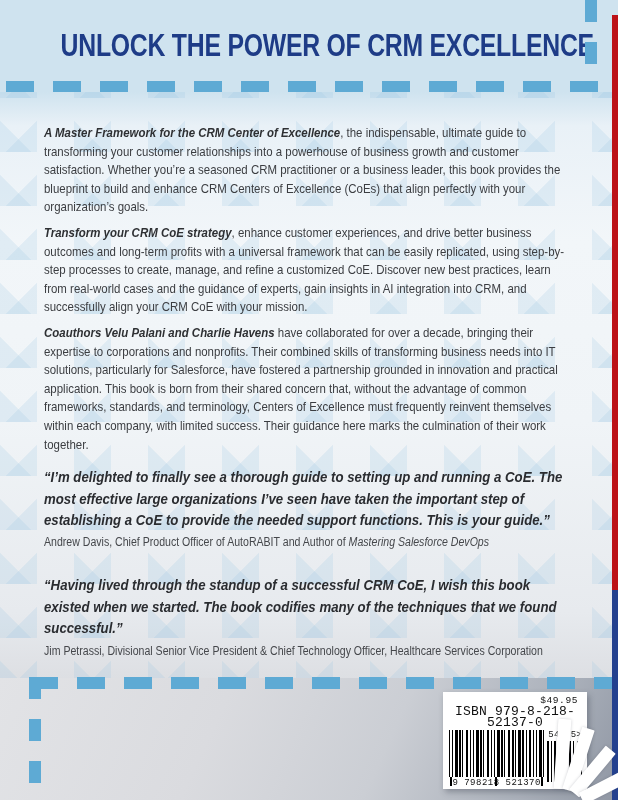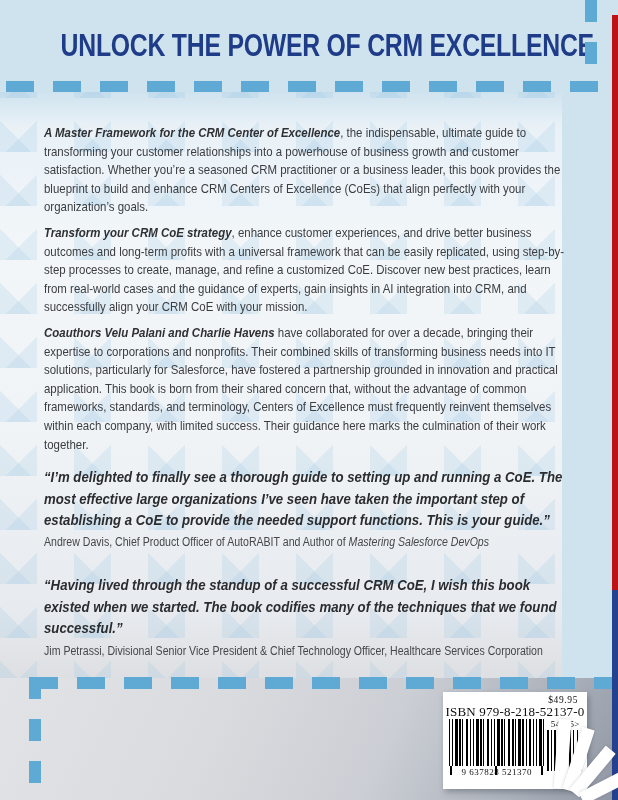--- a/index.html
+++ b/index.html
@@ -10,21 +10,21 @@
   
   .header{position:absolute;left:0;top:0;width:618px;height:92px;background:#cfe3ef;}
   .title{
     position:absolute;left:0;top:30px;width:618px;text-align:center;
     font-weight:700;font-size:31px;line-height:31px;color:#1e3c87;
     white-space:nowrap;transform:scaleX(0.80);transform-origin:49% 50%;
     letter-spacing:-0.3px;
   }
   
   .content{
-    position:absolute;left:0;top:92px;width:562px;height:586px;
+    position:absolute;left:0;top:92px;width:618px;height:586px;
     background:linear-gradient(180deg,#cfe3ef 0px,#e9f1f7 34px,#f2f6f9 150px,
                #f0f4f7 330px,#e7eaee 520px,#dddfe3 586px);
   }
   .pattern{
     position:absolute;inset:0;
     background-image:
       linear-gradient(45deg,rgba(150,195,225,0.20) 24%,transparent 25%),
       linear-gradient(315deg,rgba(150,195,225,0.20) 24%,transparent 25%);
     background-size:74px 54px;
     background-position:0 6px,37px 6px;
@@ -58,21 +58,21 @@
   .dash-bottom{left:30px;top:677px;width:584px;height:12px;}
   .dash-bottomleft{left:29px;top:677px;height:123px;}
   
   .stripe{position:absolute;left:612px;width:6px;z-index:4;}
   .stripe-red{top:15px;height:575px;background:#bc1218;}
   .stripe-navy{top:590px;height:210px;background:#24418f;}
   
   .barcode{
     position:absolute;left:443px;top:692px;width:144px;height:97px;z-index:5;
     background:#fff;box-shadow:2px 3px 6px rgba(40,45,60,0.35);
-    font-family:Liberation Serif, serif;color:#101010;
+    font-family:Liberation Mono, monospace;color:#101010;
   }
   .bc-price{text-align:right;font-size:9.5px;line-height:11px;padding:3px 9px 0 0;letter-spacing:0.6px;}
   .bc-isbn{text-align:center;font-size:13px;line-height:11px;letter-spacing:0.2px;}
   .bc-row{display:flex;padding:2px 4px 0 6px;}
   .bc-main{width:96px;}
   .bc-main-bars{
     height:47px;position:relative;
     background:repeating-linear-gradient(90deg,#000 0 1.5px,#fff 1.5px 3px,#000 3px 4px,
                #fff 4px 6.5px,#000 6.5px 9px,#fff 9px 10.5px);
   }
@@ -135,21 +135,21 @@
   <div class="barcode">
     <div class="bc-price">$49.95</div>
     <div class="bc-isbn">ISBN 979-8-218-52137-0</div>
     <div class="bc-row">
       <div class="bc-main">
         <div class="bc-main-bars">
           <span class="guard g1"></span>
           <span class="guard g2"></span>
           <span class="guard g3"></span>
         </div>
-        <div class="bc-main-digits">9 637828 521370</div>
+        <div class="bc-main-digits">9 798218 521370</div>
       </div>
       <div class="bc-addon">
         <div class="bc-addon-code">54995&gt;</div>
         <div class="bc-addon-bars"></div>
       </div>
     </div>
   </div>
 
   <div class="logo">
     <div class="domino d1"></div>

